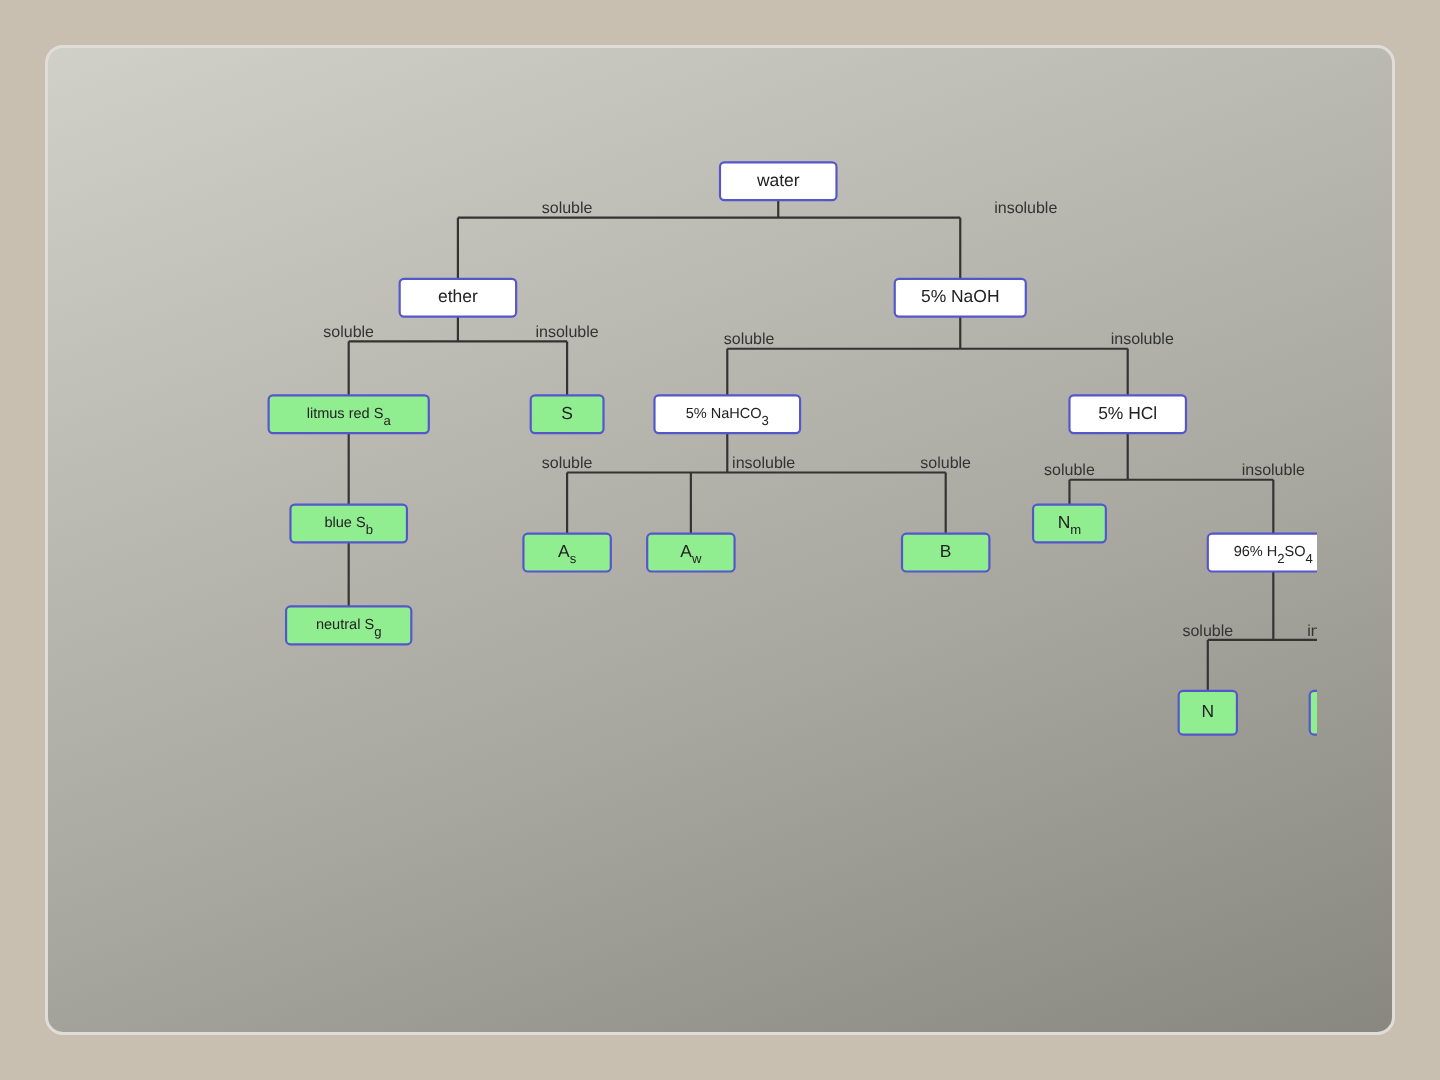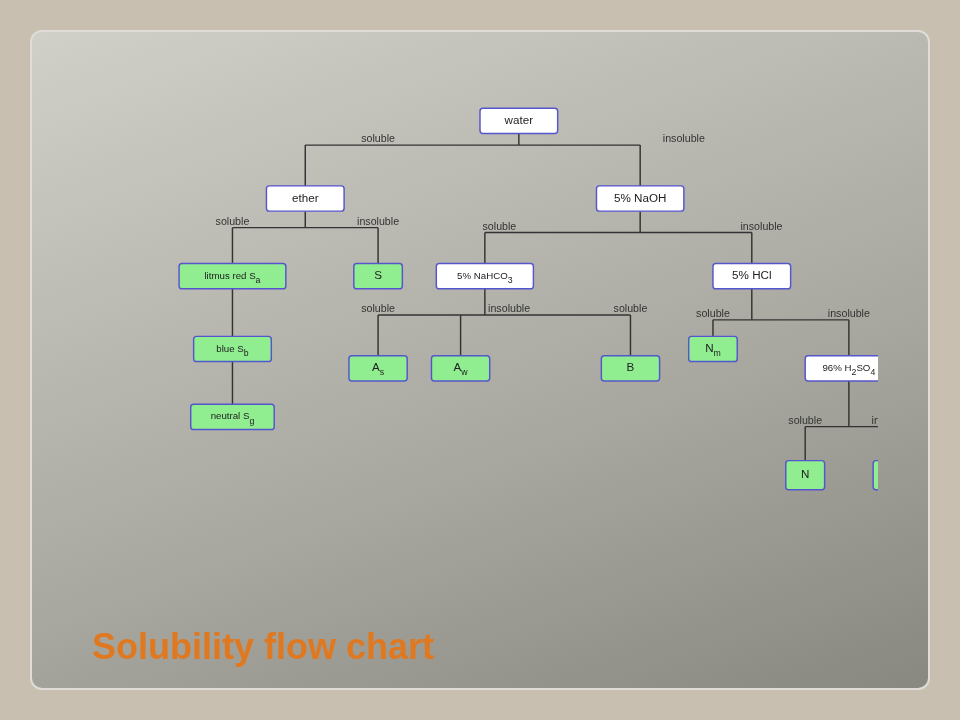--- a/index.html
+++ b/index.html
@@ -184,14 +184,13 @@
 
       <rect class="node-box-green" x="725" y="400" width="40" height="30" rx="3"></rect>
       <text class="node-text" x="745" y="415">N</text>
 
       <rect class="node-box-green" x="815" y="400" width="40" height="30" rx="3"></rect>
       <text class="node-text" x="835" y="415">I</text>
 
     </svg>
   </div>
 
-  <div class="title-text">Solubility flow chart</div>
 </div>
 
 </body></html>

